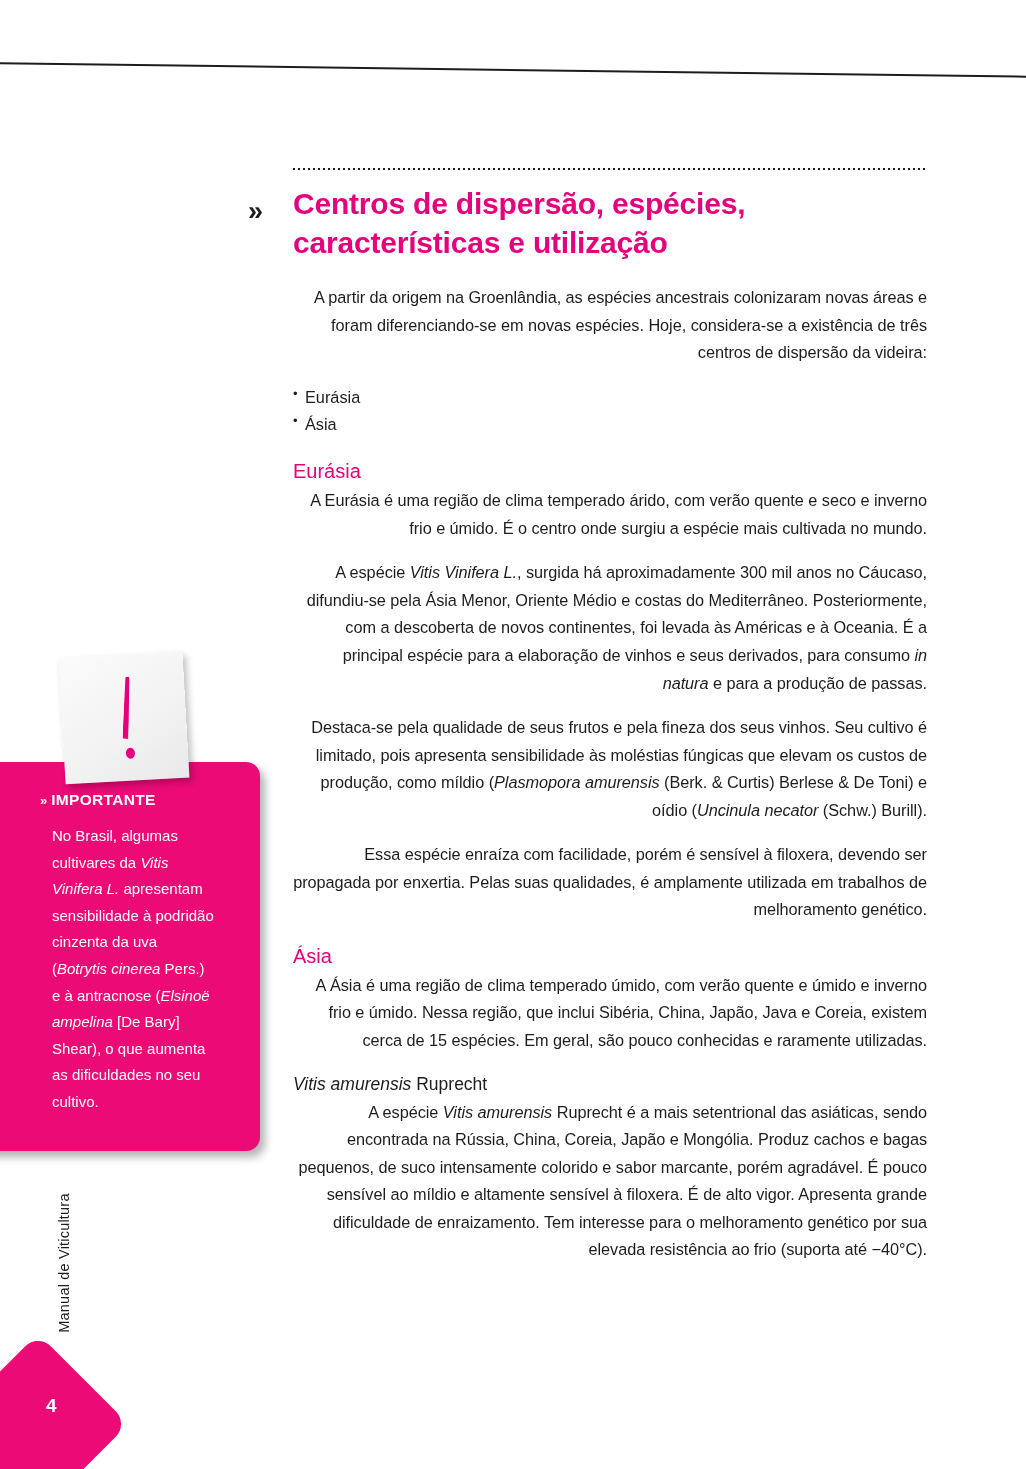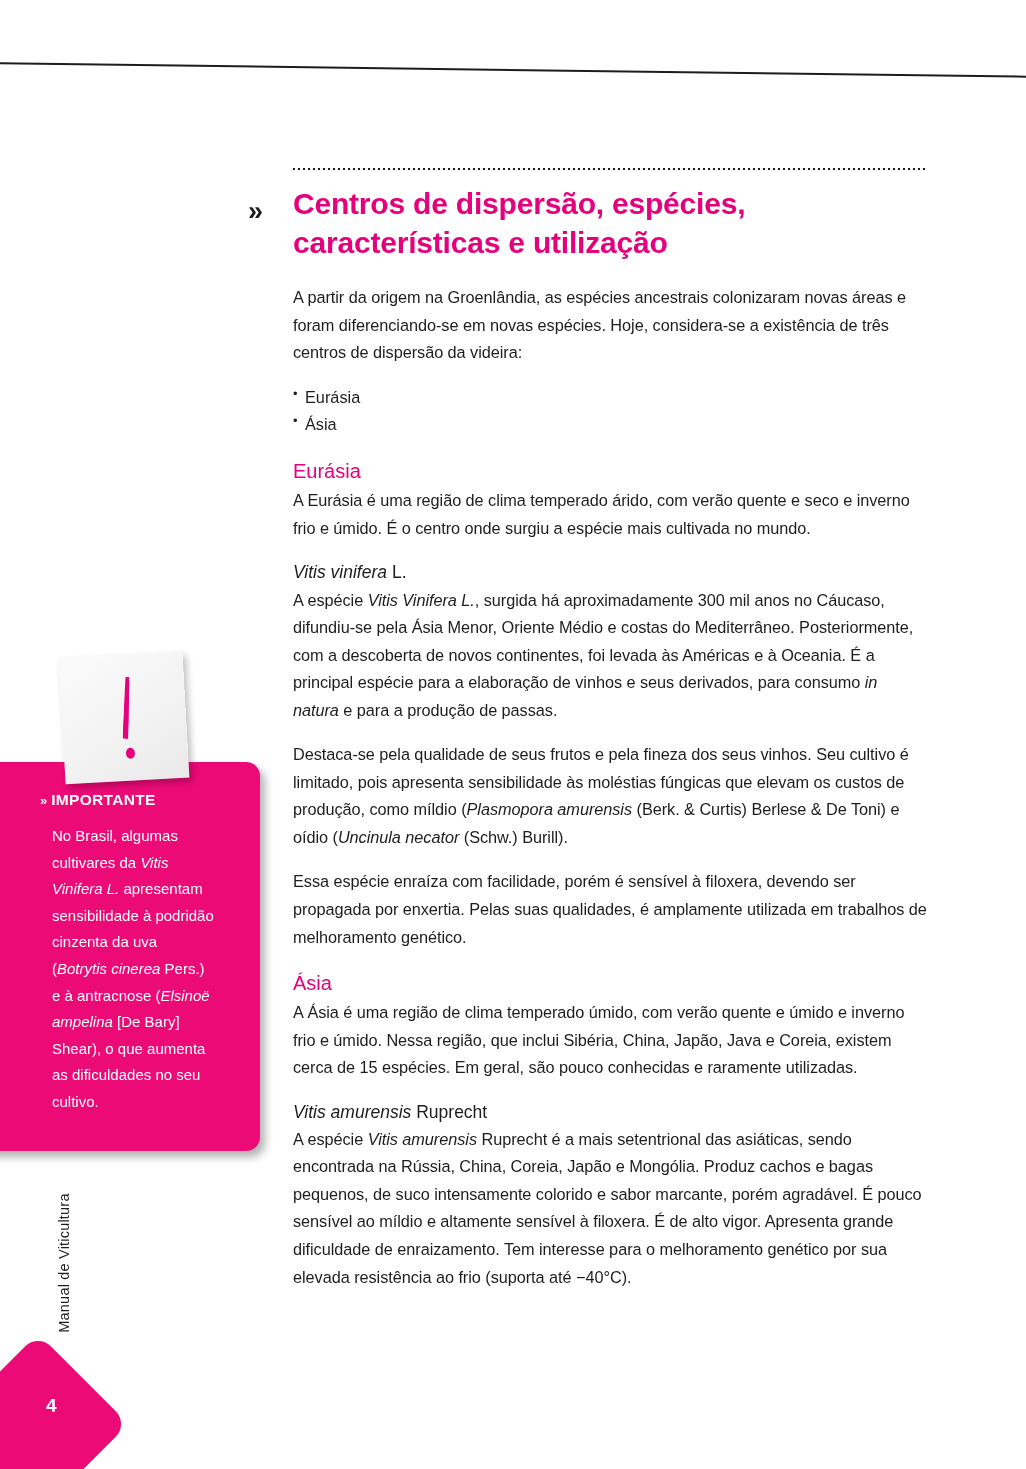--- a/index.html
+++ b/index.html
@@ -64,21 +64,21 @@
     font-weight: bold;
     color: #e5007d;
     letter-spacing: -0.2px;
   }
 
   p.body-text {
     margin: 0 0 17px 0;
     font-size: 16.3px;
     line-height: 1.69;
     color: #1d1d1b;
-    text-align: left;
+    text-align: right;
     letter-spacing: -0.05px;
   }
 
   ul.bullets {
     margin: 0 0 18px 0;
     padding: 0;
     list-style: none;
   }
   ul.bullets li {
     font-size: 16.3px;
@@ -232,23 +232,20 @@
   <p class="body-text">A partir da origem na Groenlândia, as espécies ancestrais colonizaram novas áreas e foram diferenciando-se em novas espécies. Hoje, considera-se a existência de três centros de dispersão da videira:</p>
 
   <ul class="bullets">
     <li>Eurásia</li>
     <li>Ásia</li>
   </ul>
 
   <h2 class="section-head">Eurásia</h2>
   <p class="body-text">A Eurásia é uma região de clima temperado árido, com verão quente e seco e inverno frio e úmido. É o centro onde surgiu a espécie mais cultivada no mundo.</p>
 
-  <h3 class="species-head">
-    <em>Vitis vinifera</em><span> L.</span>
-  </h3>
   <p class="body-text">A espécie <em><em>Vitis</em> Vinifera L.</em>, surgida há aproximadamente 300 mil anos no Cáucaso, difundiu-se pela Ásia Menor, Oriente Médio e costas do Mediterrâneo. Posteriormente, com a descoberta de novos continentes, foi levada às Américas e à Oceania. É a principal espécie para a elaboração de vinhos e seus derivados, para consumo <em>in natura</em> e para a produção de passas.</p>
   <p class="body-text">Destaca-se pela qualidade de seus frutos e pela fineza dos seus vinhos. Seu cultivo é limitado, pois apresenta sensibilidade às moléstias fúngicas que elevam os custos de produção, como míldio (<em>Plasmopora amurensis</em> (Berk. &amp; Curtis) Berlese &amp; De Toni) e oídio (<em>Uncinula necator</em> (Schw.) Burill).</p>
   <p class="body-text">Essa espécie enraíza com facilidade, porém é sensível à filoxera, devendo ser propagada por enxertia. Pelas suas qualidades, é amplamente utilizada em trabalhos de melhoramento genético.</p>
 
   <h2 class="section-head">Ásia</h2>
   <p class="body-text">A Ásia é uma região de clima temperado úmido, com verão quente e úmido e inverno frio e úmido. Nessa região, que inclui Sibéria, China, Japão, Java e Coreia, existem cerca de 15 espécies. Em geral, são pouco conhecidas e raramente utilizadas.</p>
 
   <h3 class="species-head">
     <em>Vitis amurensis</em><span> Ruprecht</span>
   </h3>

